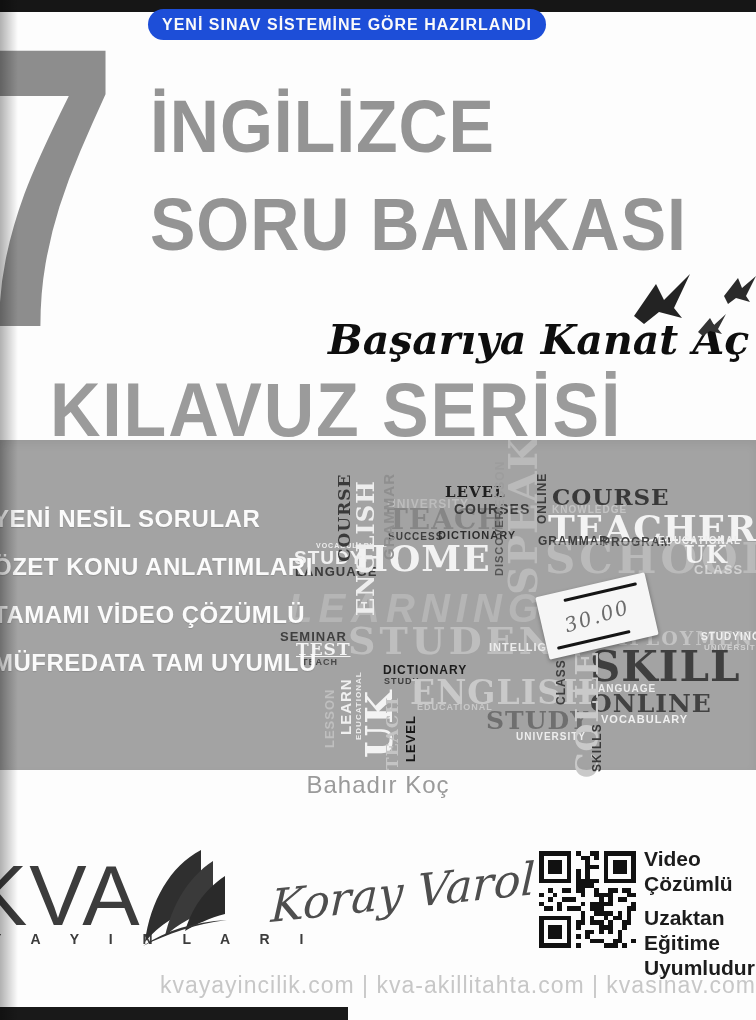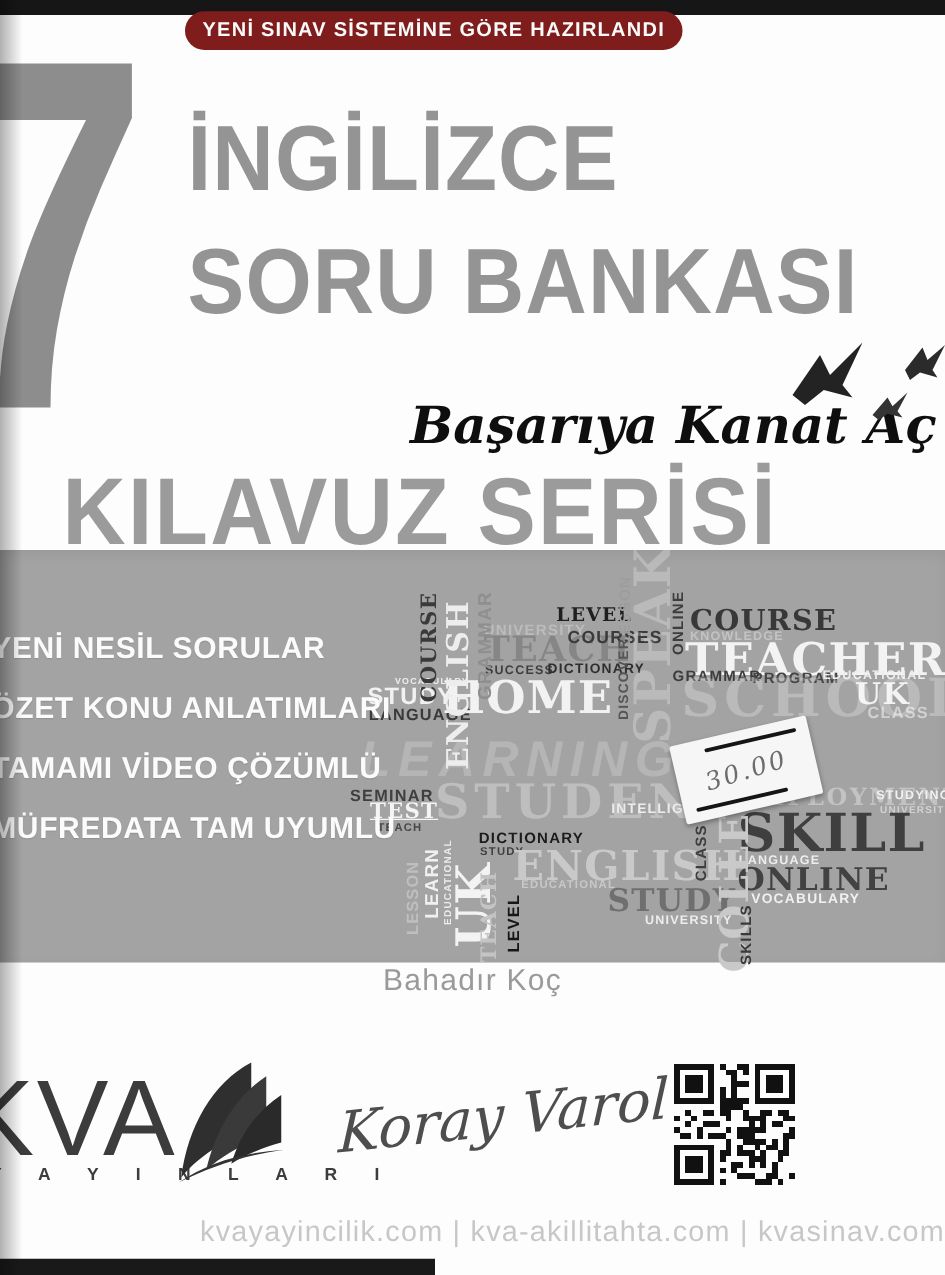--- a/index.html
+++ b/index.html
@@ -5,21 +5,21 @@
   html,body{margin:0;padding:0;background:#e8e8e8;}
   .page{position:relative;width:756px;height:1020px;margin:0 auto;background:#fdfdfd;overflow:hidden;
         font-family:"Liberation Sans","DejaVu Sans",sans-serif;}
   
   .bar-top{position:absolute;left:0;top:0;width:756px;height:12px;background:#161616;z-index:40;}
   .bar-bottom{position:absolute;left:0;top:1007px;width:348px;height:13px;background:#191919;z-index:40;}
   .edge-shadow{position:absolute;left:0;top:0;bottom:0;width:18px;z-index:45;pointer-events:none;
         background:linear-gradient(90deg,rgba(0,0,0,.30),rgba(0,0,0,0));}
 
   
-  .pill{position:absolute;left:148px;top:9px;width:398px;height:31px;background:#7f1d1d;border-radius:16px;
+  .pill{position:absolute;left:148px;top:9px;width:398px;height:31px;background:#1d4ed8;border-radius:16px;
         display:flex;align-items:center;justify-content:center;color:#fafafa;font-weight:700;
         font-size:16px;letter-spacing:1px;z-index:41;}
 
   
   .grade{position:absolute;left:-42px;top:24px;font-size:400px;line-height:.82;font-weight:700;
         color:#8d8d8d;transform:scaleX(.72);transform-origin:0 0;}
   .t1{position:absolute;left:150px;top:84px;font-size:74px;font-weight:800;color:#949494;
         letter-spacing:1px;transform:scaleX(.92);transform-origin:0 0;white-space:nowrap;}
   .t2{position:absolute;left:150px;top:182px;font-size:74px;font-weight:800;color:#949494;
         letter-spacing:1px;transform:scaleX(.92);transform-origin:0 0;white-space:nowrap;}
@@ -192,17 +192,21 @@
         <path d="M0,0h7v7h-7zM1,1h5v5h-5z" fill="#111" fill-rule="evenodd"></path>
         <path d="M2,2h3v3h-3z" fill="#111" fill-rule="nonzero"></path>
         <path d="M14,0h7v7h-7zM15,1h5v5h-5z" fill="#111" fill-rule="evenodd"></path>
         <path d="M16,2h3v3h-3z" fill="#111" fill-rule="nonzero"></path>
         <path d="M0,14h7v7h-7zM1,15h5v5h-5z" fill="#111" fill-rule="evenodd"></path>
         <path d="M2,16h3v3h-3z" fill="#111" fill-rule="nonzero"></path>
         <path d="M8,0h1v1h-1zM11,0h1v1h-1zM12,0h1v1h-1zM9,1h1v1h-1zM10,1h1v1h-1zM12,1h1v1h-1zM10,2h1v1h-1zM10,3h1v1h-1zM11,3h1v1h-1zM12,3h1v1h-1zM8,4h1v1h-1zM10,4h1v1h-1zM8,5h1v1h-1zM10,5h1v1h-1zM8,6h1v1h-1zM9,6h1v1h-1zM10,6h1v1h-1zM11,6h1v1h-1zM12,6h1v1h-1zM8,7h1v1h-1zM9,7h1v1h-1zM10,7h1v1h-1zM11,7h1v1h-1zM2,8h1v1h-1zM5,8h1v1h-1zM6,8h1v1h-1zM8,8h1v1h-1zM9,8h1v1h-1zM12,8h1v1h-1zM15,8h1v1h-1zM16,8h1v1h-1zM18,8h1v1h-1zM19,8h1v1h-1zM0,9h1v1h-1zM3,9h1v1h-1zM9,9h1v1h-1zM12,9h1v1h-1zM13,9h1v1h-1zM14,9h1v1h-1zM15,9h1v1h-1zM19,9h1v1h-1zM20,9h1v1h-1zM2,10h1v1h-1zM5,10h1v1h-1zM6,10h1v1h-1zM7,10h1v1h-1zM13,10h1v1h-1zM15,10h1v1h-1zM17,10h1v1h-1zM18,10h1v1h-1zM0,11h1v1h-1zM4,11h1v1h-1zM9,11h1v1h-1zM11,11h1v1h-1zM12,11h1v1h-1zM13,11h1v1h-1zM14,11h1v1h-1zM15,11h1v1h-1zM20,11h1v1h-1zM1,12h1v1h-1zM2,12h1v1h-1zM4,12h1v1h-1zM6,12h1v1h-1zM7,12h1v1h-1zM8,12h1v1h-1zM11,12h1v1h-1zM12,12h1v1h-1zM13,12h1v1h-1zM19,12h1v1h-1zM20,12h1v1h-1zM9,13h1v1h-1zM12,13h1v1h-1zM13,13h1v1h-1zM14,13h1v1h-1zM15,13h1v1h-1zM17,13h1v1h-1zM19,13h1v1h-1zM9,14h1v1h-1zM11,14h1v1h-1zM14,14h1v1h-1zM16,14h1v1h-1zM17,14h1v1h-1zM19,14h1v1h-1zM8,15h1v1h-1zM9,15h1v1h-1zM11,15h1v1h-1zM12,15h1v1h-1zM13,15h1v1h-1zM15,15h1v1h-1zM18,15h1v1h-1zM19,15h1v1h-1zM8,16h1v1h-1zM13,16h1v1h-1zM14,16h1v1h-1zM15,16h1v1h-1zM18,16h1v1h-1zM10,17h1v1h-1zM11,17h1v1h-1zM13,17h1v1h-1zM15,17h1v1h-1zM17,17h1v1h-1zM8,18h1v1h-1zM10,18h1v1h-1zM17,18h1v1h-1zM11,19h1v1h-1zM12,19h1v1h-1zM13,19h1v1h-1zM16,19h1v1h-1zM17,19h1v1h-1zM20,19h1v1h-1zM8,20h1v1h-1zM14,20h1v1h-1zM15,20h1v1h-1zM16,20h1v1h-1zM18,20h1v1h-1z" fill="#111" fill-rule="nonzero"></path>
       </svg>
   </div>
 
+  <div class="qr-captions">
+    <div class="qr-cap1">Video Çözümlü</div>
+    <div class="qr-cap2">Uzaktan Eğitime Uyumludur</div>
+  </div>
 
   <div class="footer">kvayayincilik.com | kva-akillitahta.com | kvasinav.com</div>
 
   <div class="edge-shadow"></div>
 </div>
 
 </body></html>

